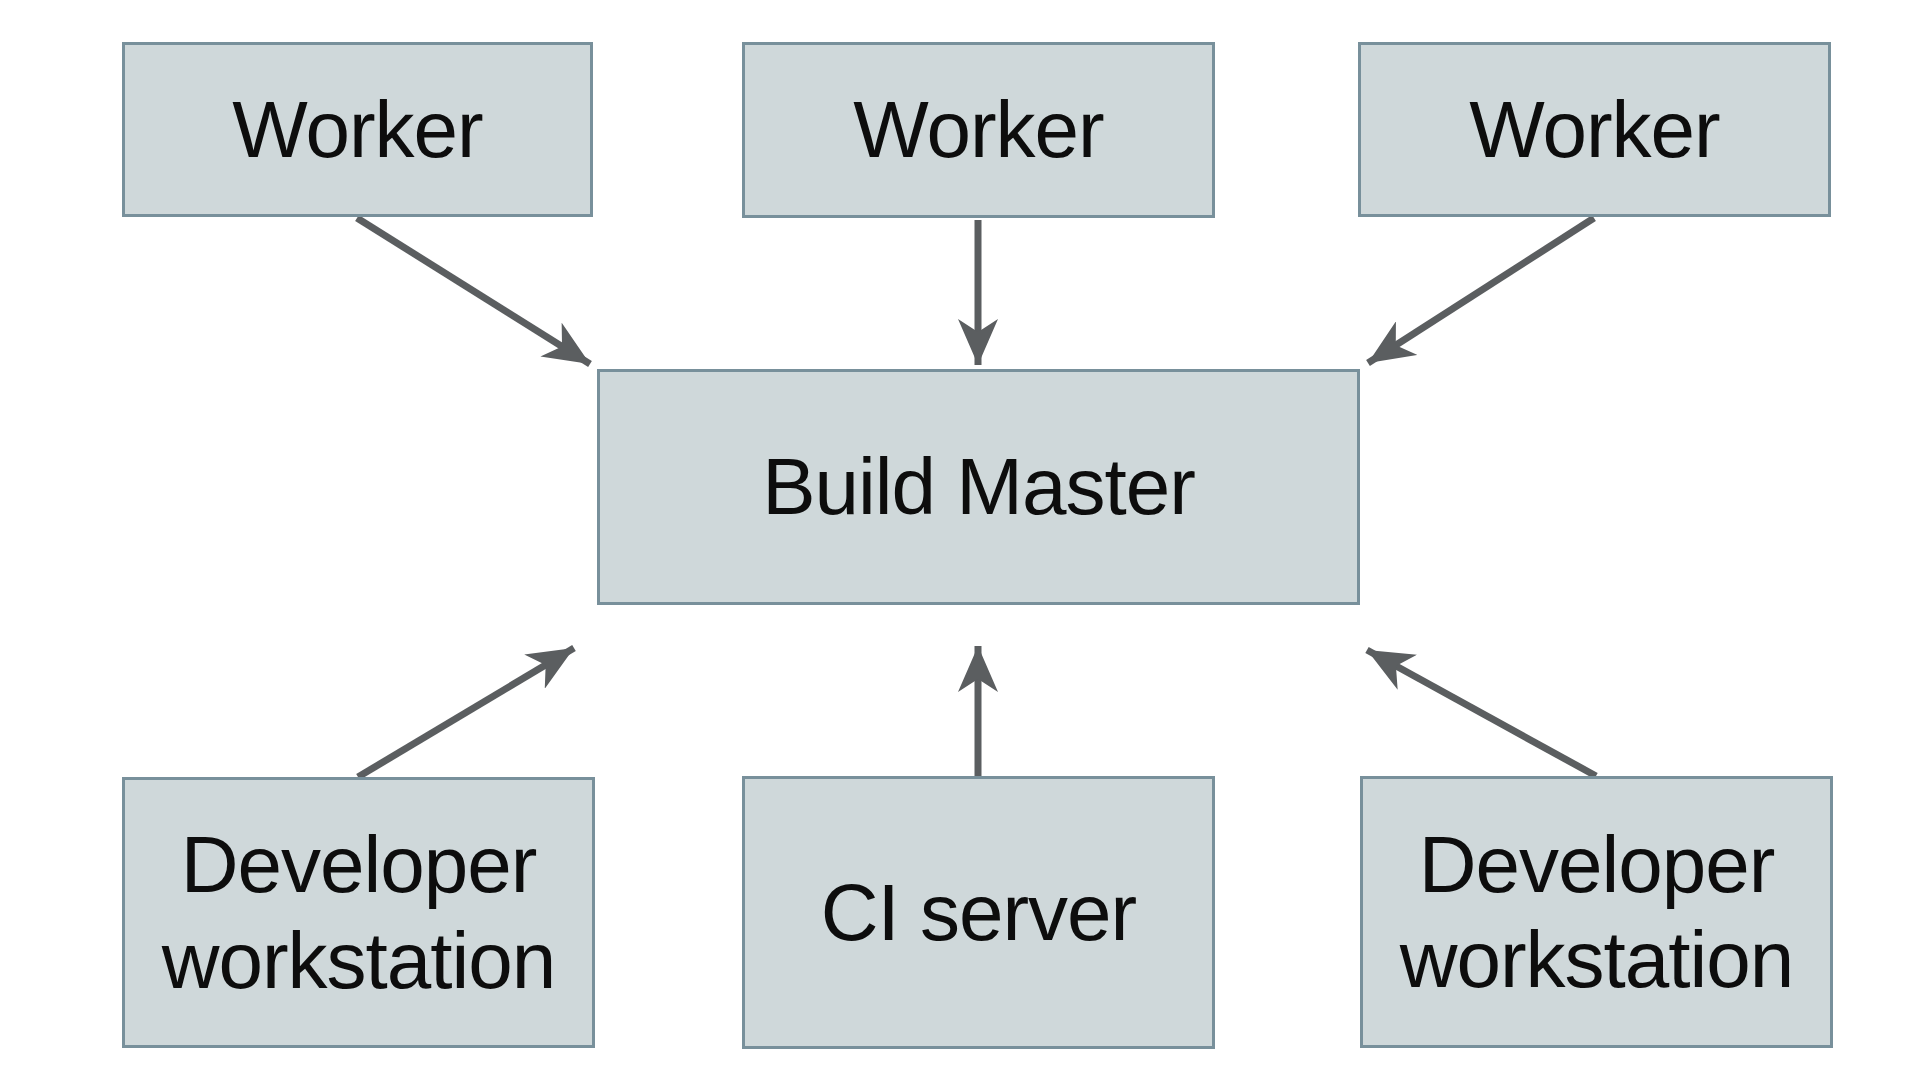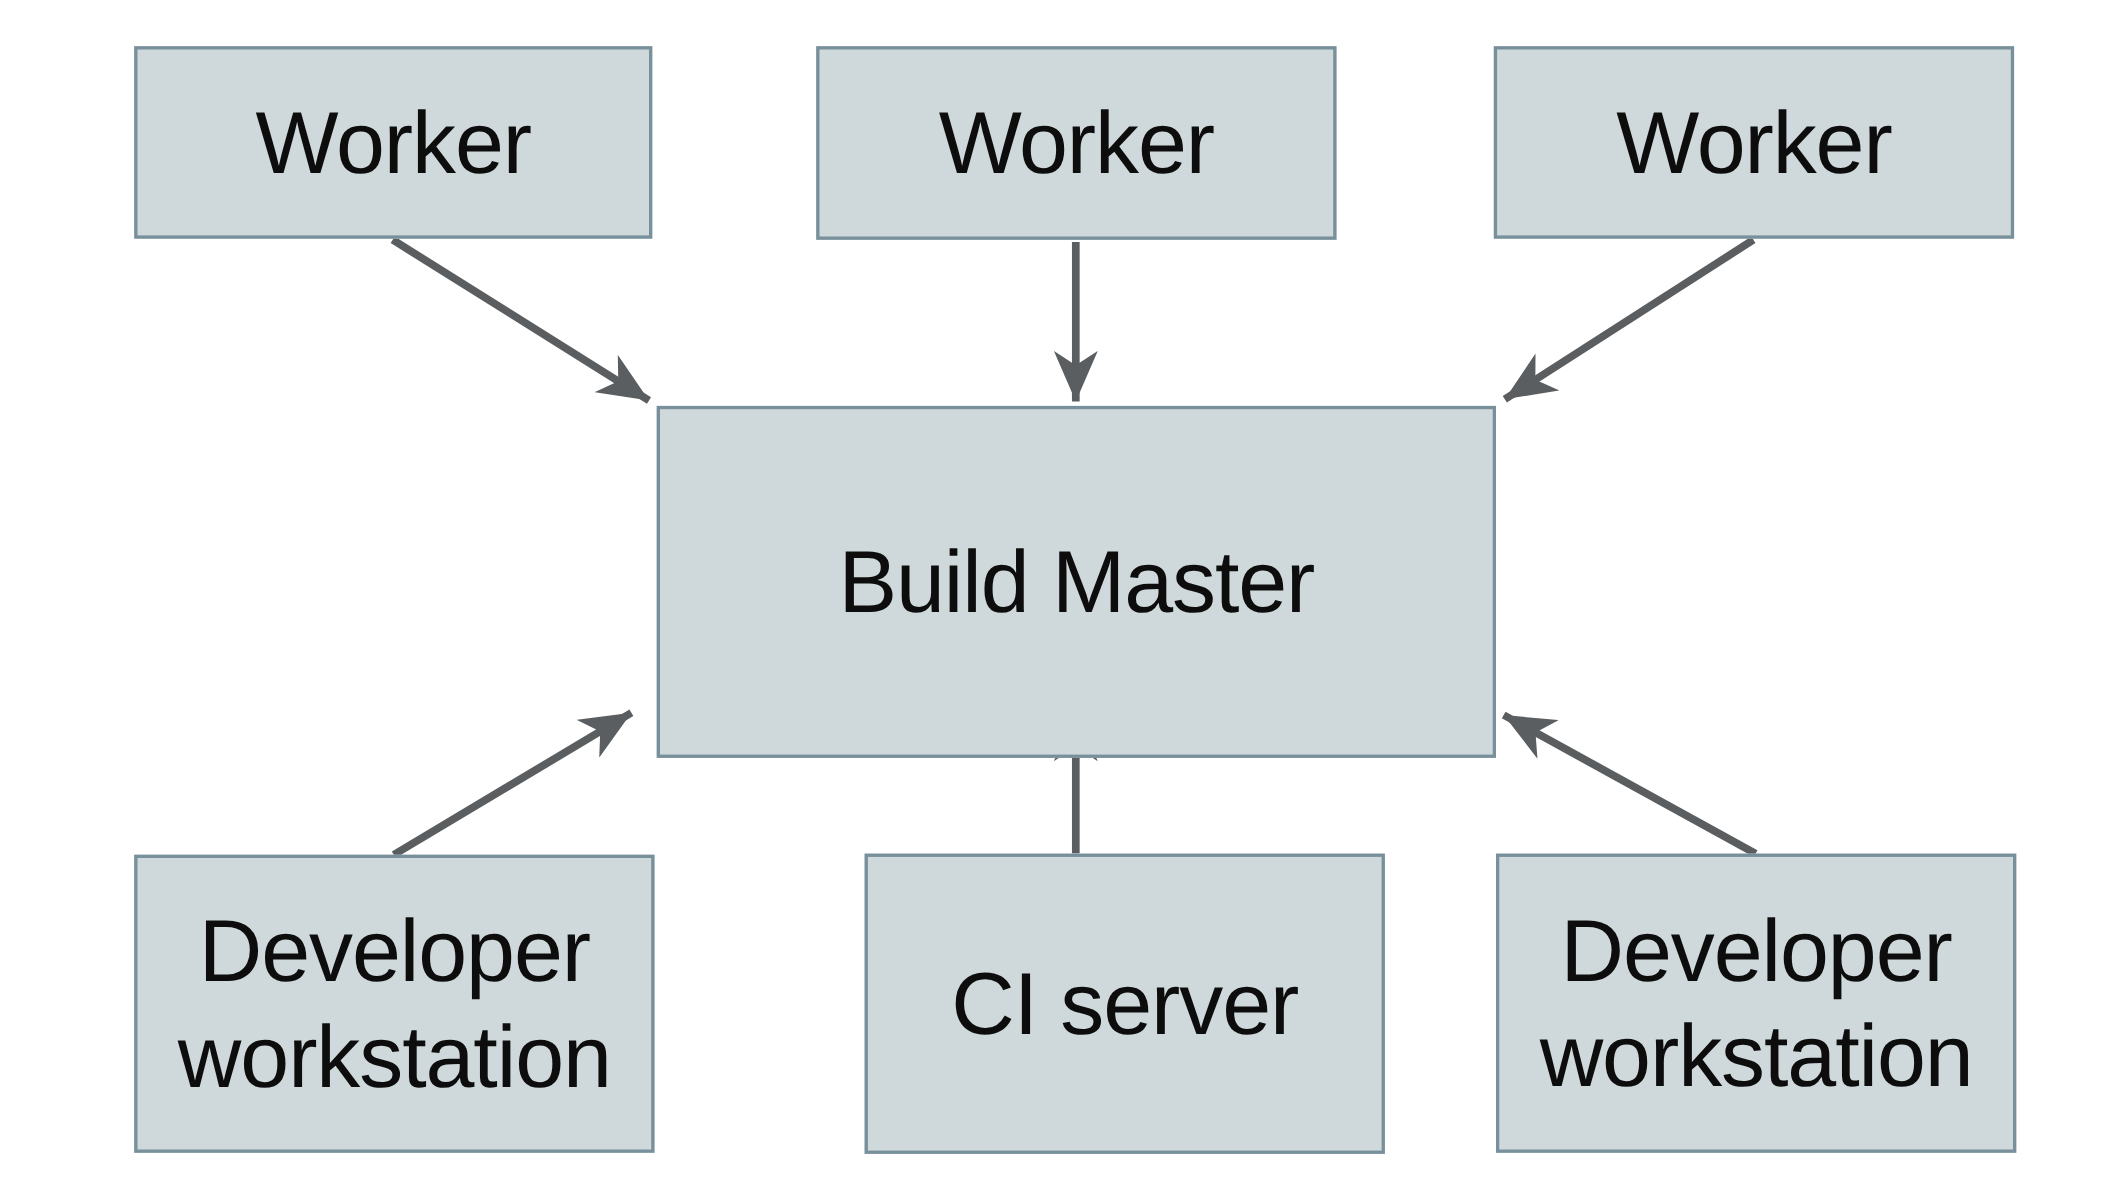--- a/index.html
+++ b/index.html
@@ -32,23 +32,23 @@
     color:var(--text-color);
     font-size:80px;
     line-height:1.19;
     letter-spacing:-1px;
   }
   .node .label{display:block;padding:0 10px;}
   
   .n-worker-1        {left:122px;  top:42px;  width:471px; height:175px;}
   .n-worker-2        {left:742px;  top:42px;  width:473px; height:176px;}
   .n-worker-3        {left:1358px; top:42px;  width:473px; height:175px;}
-  .n-build-master    {left:597px;  top:369px; width:763px; height:320px;}
+  .n-build-master    {left:597px;  top:369px; width:763px; height:236px;}
   .n-dev-left        {left:122px;  top:777px; width:473px; height:271px;}
-  .n-ci-server       {left:786px;  top:776px; width:473px; height:273px;}
+  .n-ci-server       {left:742px;  top:776px; width:473px; height:273px;}
   .n-dev-right       {left:1360px; top:776px; width:473px; height:272px;}
 
   svg.arrows{
     position:absolute;
     left:0;top:0;
     width:1910px;height:1090px;
     pointer-events:none;
   }
   svg.arrows line{
     stroke:var(--arrow-color);

